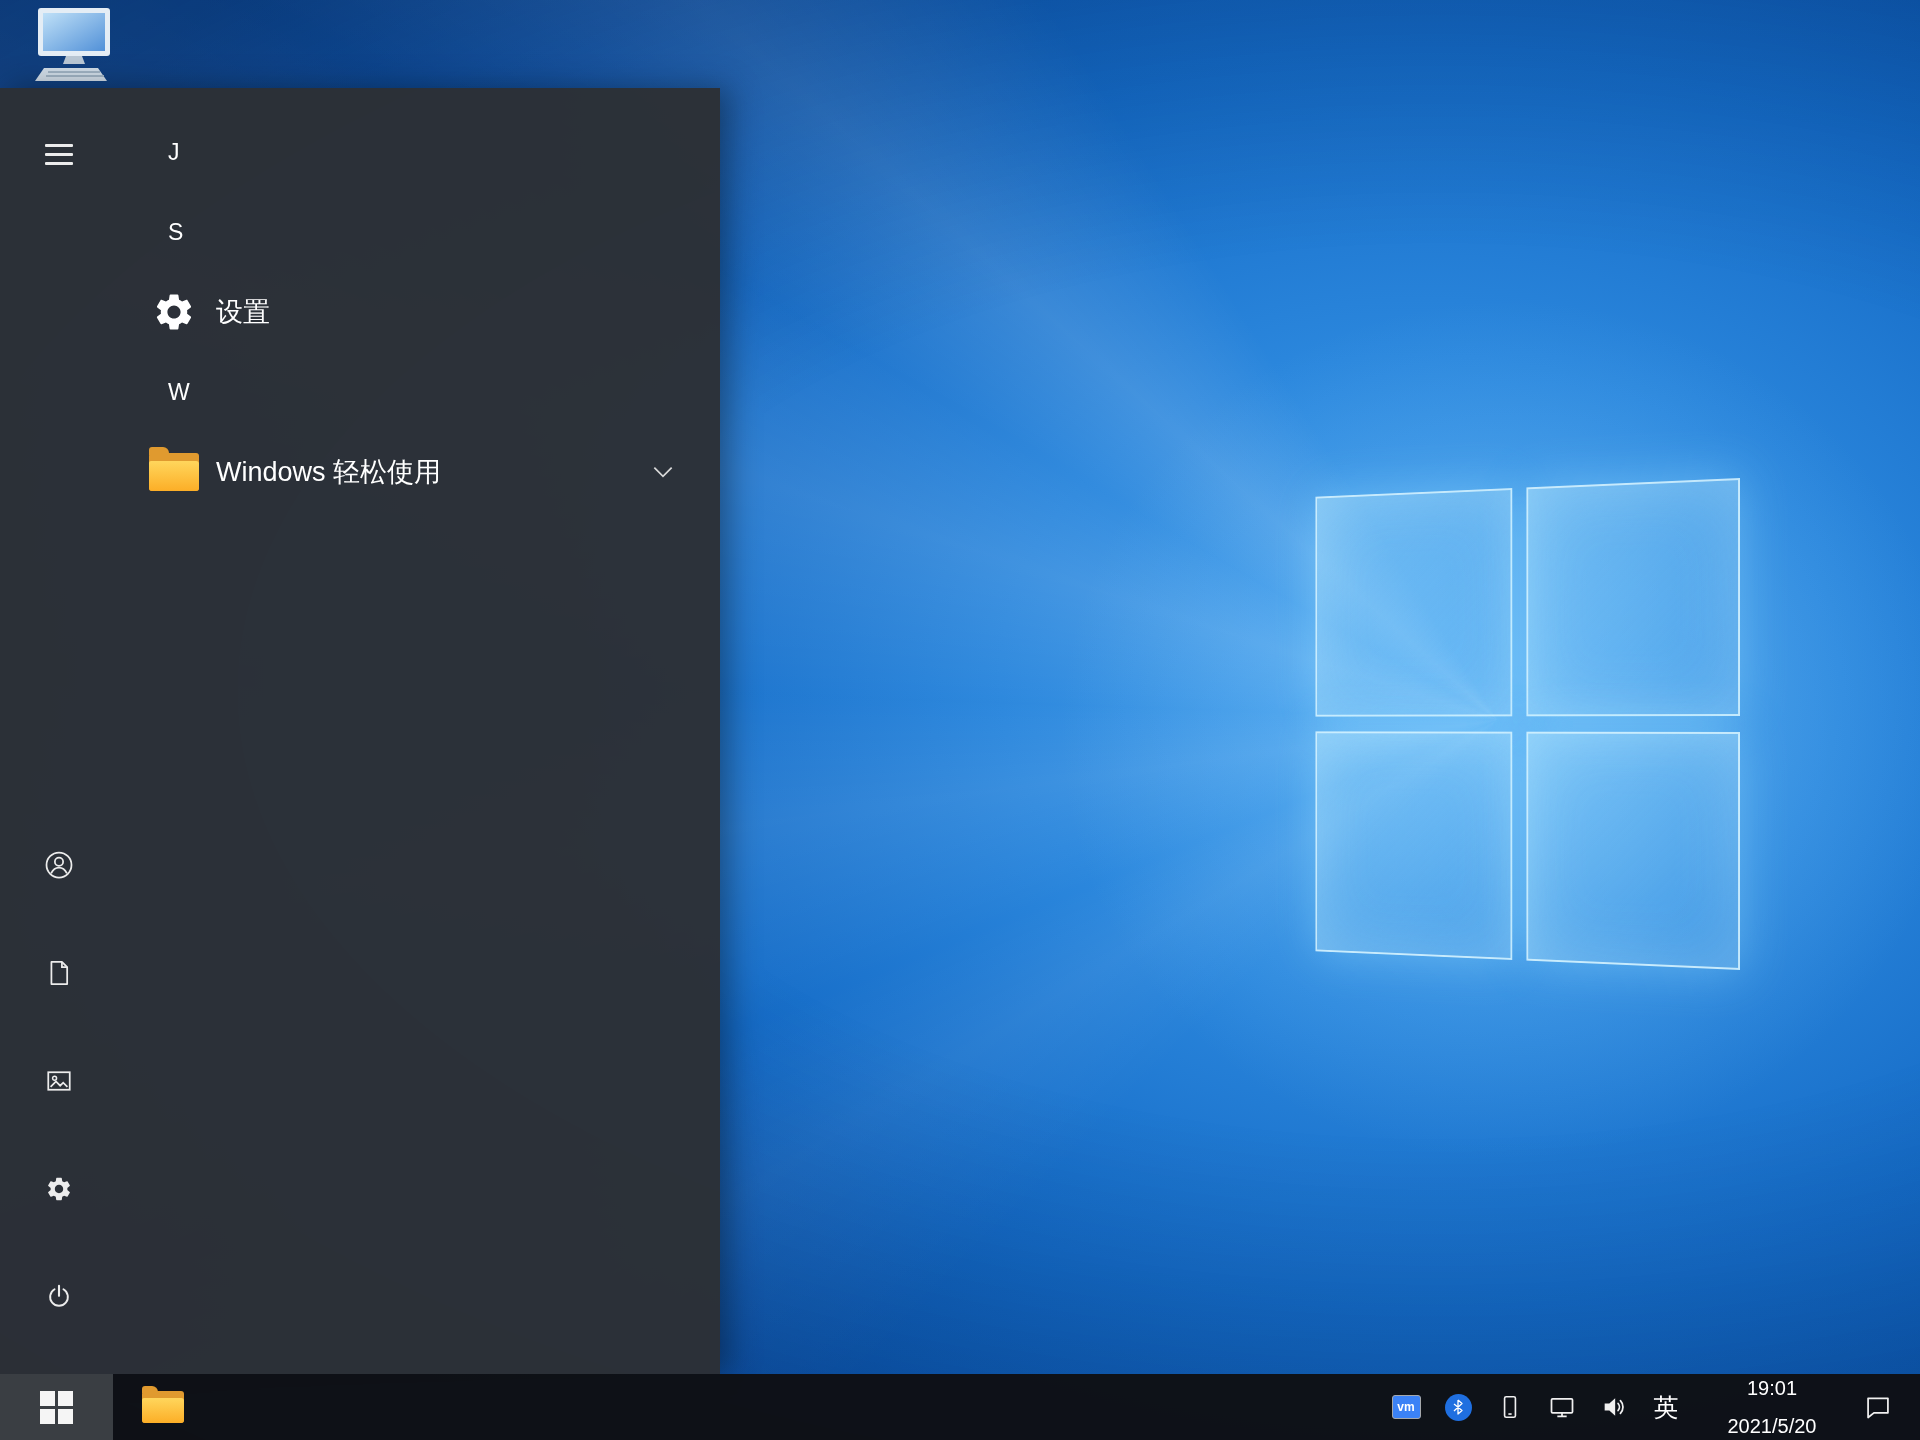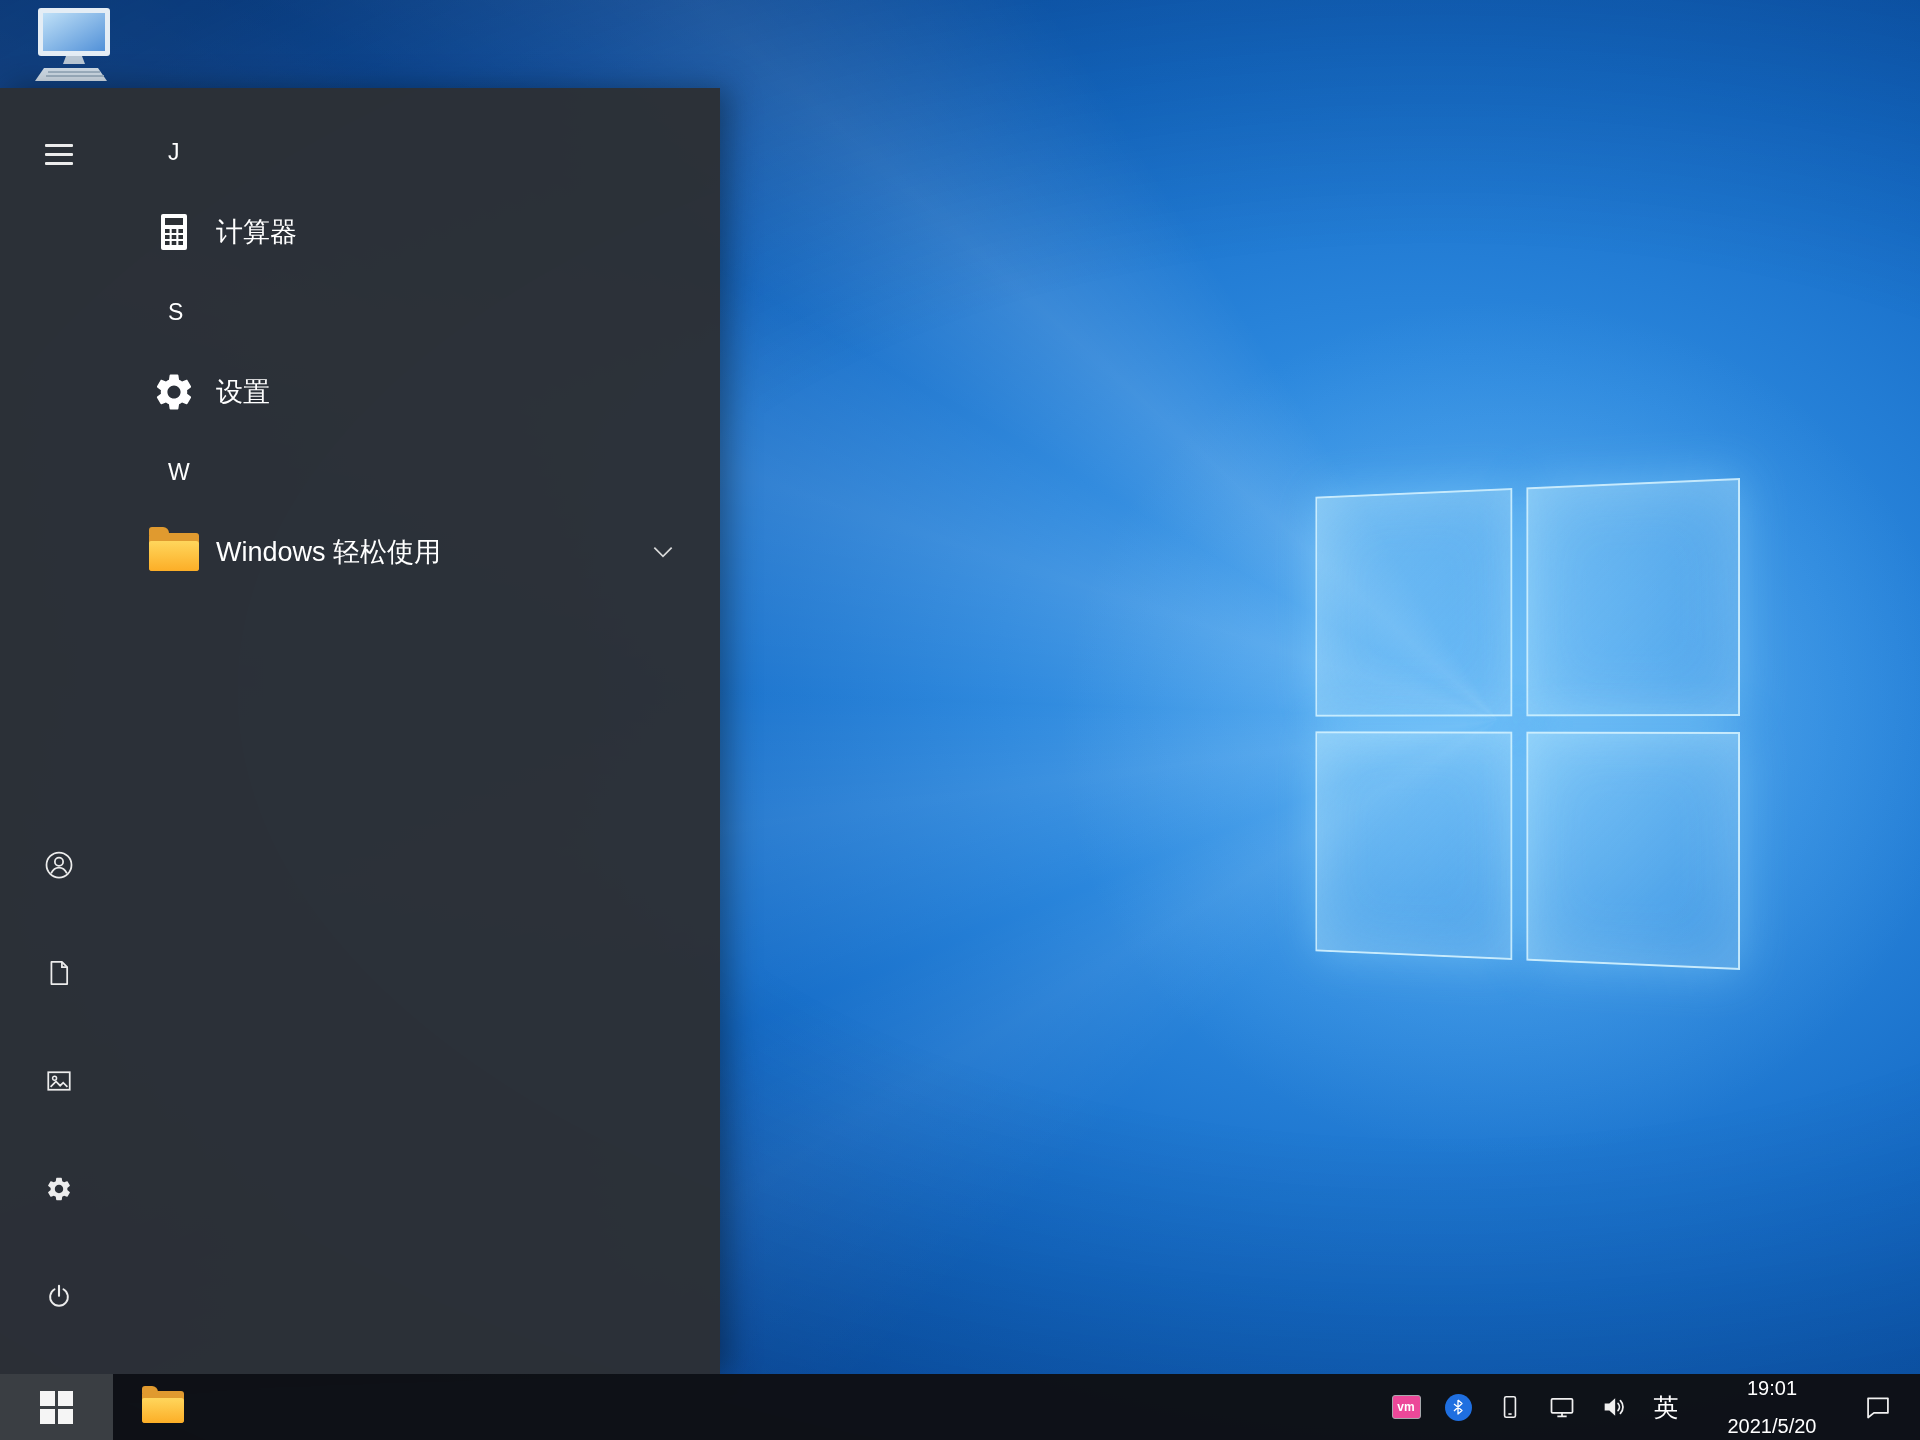--- a/index.html
+++ b/index.html
@@ -85,21 +85,21 @@
   }
   .start-btn{width:113px;height:66px;background:#3a3e43;border:none;cursor:pointer;
     display:flex;align-items:center;justify-content:center;padding:0;}
   .winlogo{display:grid;grid-template-columns:15px 15px;grid-template-rows:15px 15px;gap:3px;}
   .winlogo i{display:block;background:#f5f5f5;}
   .task-btn{width:100px;height:66px;background:none;border:none;cursor:pointer;
     display:flex;align-items:center;justify-content:center;padding:0;}
   .tray{margin-left:auto;display:flex;align-items:center;height:66px;}
   .tray-btn{height:66px;min-width:52px;display:flex;align-items:center;justify-content:center;
     background:none;border:none;cursor:pointer;color:#fff;padding:0;}
-  .vm-badge{width:27px;height:22px;background:#ec4899;border:1px solid #a5a8ab;border-radius:3px;
+  .vm-badge{width:27px;height:22px;background:#3b82f6;border:1px solid #a5a8ab;border-radius:3px;
     color:#fff;font-size:12px;font-weight:bold;display:flex;align-items:center;justify-content:center;}
   .bt-badge{width:27px;height:27px;border-radius:50%;background:#1f6fe0;
     display:flex;align-items:center;justify-content:center;}
   .ime{font-size:25px;color:#fff;}
   .clock{display:flex;flex-direction:column;align-items:center;justify-content:center;
     color:#fff;font-size:20px;line-height:26px;padding:0 14px;min-width:132px;height:66px;cursor:pointer;gap:12px;}
   .action{margin-right:16px;}
   svg{display:block;}
 </style>
 </head>
@@ -176,40 +176,20 @@
       </button>
     </div>
   </div>
 
   <div class="app-list">
 
     <div class="row header">
       <span class="hlabel">J</span>
     </div>
 
-    <div class="row app">
-      <span class="icon-wrap">
-        <svg width="44" height="44" viewBox="0 0 44 44">
-          <rect x="9" y="4" width="26" height="36" rx="2" fill="#fff"></rect>
-          <rect x="13" y="8" width="18" height="7" fill="#2c3035"></rect>
-          <g fill="#2c3035">
-            <rect x="13" y="19" width="4.6" height="4"></rect>
-              <rect x="19.7" y="19" width="4.6" height="4"></rect>
-              <rect x="26.4" y="19" width="4.6" height="4"></rect>
-            <rect x="13" y="25" width="4.6" height="4"></rect>
-              <rect x="19.7" y="25" width="4.6" height="4"></rect>
-              <rect x="26.4" y="25" width="4.6" height="4"></rect>
-            <rect x="13" y="31" width="4.6" height="4"></rect>
-              <rect x="19.7" y="31" width="4.6" height="4"></rect>
-              <rect x="26.4" y="31" width="4.6" height="4"></rect>
-          </g>
-        </svg>
-      </span>
-      <span class="app-label">计算器</span>
-    </div>
 
     <div class="row header">
       <span class="hlabel">S</span>
     </div>
 
     <div class="row app">
       <span class="icon-wrap">
         <svg width="44" height="44" viewBox="0 0 24 24">
           <path fill="#fff" d="M19.14 12.94c.04-.3.06-.61.06-.94 0-.32-.02-.64-.07-.94l2.03-1.58c.18-.14.23-.41.12-.61l-1.92-3.32c-.12-.22-.37-.29-.59-.22l-2.39.96c-.5-.38-1.03-.7-1.62-.94l-.36-2.54c-.04-.24-.24-.41-.48-.41h-3.84c-.24 0-.43.17-.47.41l-.36 2.54c-.59.24-1.13.57-1.62.94l-2.39-.96c-.22-.08-.47 0-.59.22L2.74 8.87c-.12.21-.08.47.12.61l2.03 1.58c-.05.3-.09.63-.09.94s.02.64.07.94l-2.03 1.58c-.18.14-.23.41-.12.61l1.92 3.32c.12.22.37.29.59.22l2.39-.96c.5.38 1.03.7 1.62.94l.36 2.54c.05.24.24.41.48.41h3.84c.24 0 .44-.17.47-.41l.36-2.54c.59-.24 1.13-.56 1.62-.94l2.39.96c.22.08.47 0 .59-.22l1.92-3.32c.12-.22.07-.47-.12-.61l-2.01-1.58zM12 15.6c-1.98 0-3.6-1.62-3.6-3.6s1.62-3.6 3.6-3.6 3.6 1.62 3.6 3.6-1.62 3.6-3.6 3.6z"></path>
         </svg>

